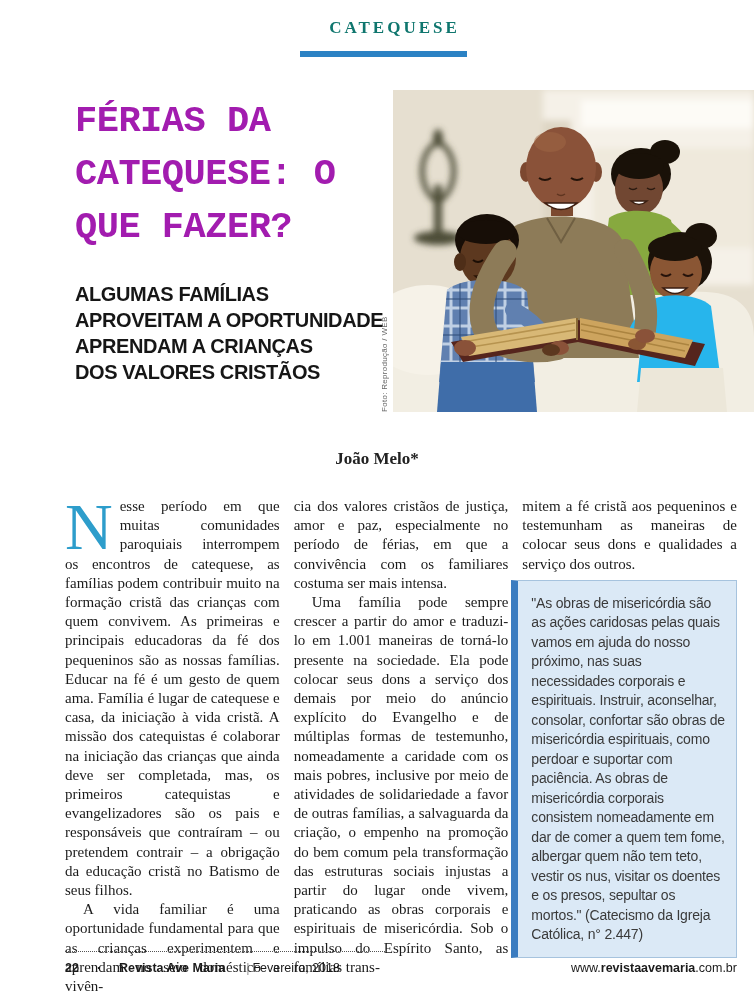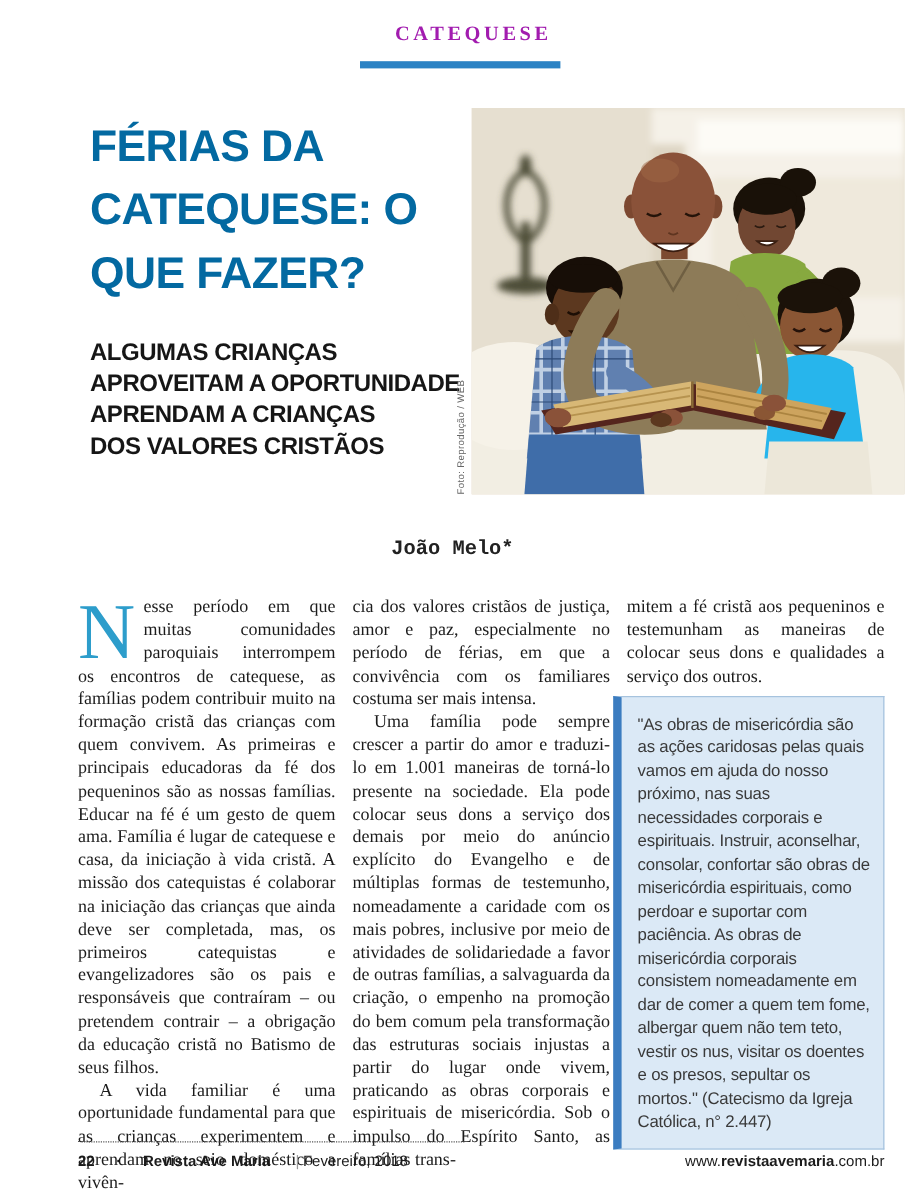--- a/index.html
+++ b/index.html
@@ -5,31 +5,31 @@
   * { margin:0; padding:0; box-sizing:border-box; }
   html,body { background:#ffffff; }
   .page {
     position:relative; width:754px; height:1000px; background:#ffffff;
     overflow:hidden; font-family:"Liberation Serif", serif; color:#1b1b1b;
   }
   
   .section-label {
     position:absolute; top:18px; left:0; width:100%; text-align:center;
     font-family:"Liberation Serif", serif; font-weight:bold; font-size:17px;
-    letter-spacing:3px; color:#a21caf;padding-left:35px;
+    letter-spacing:3px; color:#0f766e;padding-left:35px;
   }
   .section-bar {
     position:absolute; top:51px; left:300px; width:167px; height:6px;
     background:#2b82c4;
   }
   
   .title {
     position:absolute; top:95px; left:75px; width:330px;
-    font-family:Liberation Sans, sans-serif; font-weight:bold;
-    font-size:37px; line-height:53px; letter-spacing:-0.5px; color:#0369a1;
+    font-family:Liberation Mono, monospace; font-weight:bold;
+    font-size:37px; line-height:53px; letter-spacing:-0.5px; color:#a21caf;
   }
   .title div { white-space:nowrap; }
   .subtitle {
     position:absolute; top:281px; left:75px; width:335px;
     font-family:"Liberation Sans", sans-serif; font-weight:bold;
     font-size:20px; line-height:26px; letter-spacing:-0.4px; color:#161616;
   }
   .subtitle div { white-space:nowrap; }
   
   .photo {
@@ -39,21 +39,21 @@
   .photo svg { display:block; width:100%; height:100%; }
   .photo-credit {
     position:absolute; left:380px; top:412px;
     transform:rotate(-90deg); transform-origin:0 0;
     font-family:"Liberation Sans", sans-serif; font-size:8px; color:#666;
     letter-spacing:0.3px; white-space:nowrap;
   }
   
   .author {
     position:absolute; top:449px; left:0; width:100%; text-align:center;
-    font-family:Liberation Mono, monospace; font-weight:bold; font-size:17px; color:#222;
+    font-family:Liberation Serif, serif; font-weight:bold; font-size:17px; color:#222;
   }
   
   .columns {
     position:absolute; top:497px; left:65px; width:672px;
     display:flex; gap:14px;
   }
   .col { flex:1 1 0; font-size:15px; line-height:19.2px; text-align:justify; }
   .col p { margin:0; }
   .col p.indent { text-indent:18px;font-family:Liberation Serif, serif; }
   .dropcap {
@@ -91,21 +91,21 @@
   <div class="section-label">CATEQUESE</div>
   <div class="section-bar"></div>
 
   <h1 class="title">
     <div>FÉRIAS DA</div>
     <div>CATEQUESE: O</div>
     <div>QUE FAZER?</div>
   </h1>
 
   <div class="subtitle">
-    <div>ALGUMAS CRIANÇAS</div>
+    <div>ALGUMAS FAMÍLIAS</div>
     <div>APROVEITAM A OPORTUNIDADE</div>
     <div>APRENDAM A CRIANÇAS</div>
     <div>DOS VALORES CRISTÃOS</div>
   </div>
 
   <div class="photo">
     <svg viewBox="0 0 361 322" xmlns="http://www.w3.org/2000/svg">
       <defs>
         <filter id="bgblur" x="-10%" y="-10%" width="120%" height="120%">
           <feGaussianBlur stdDeviation="3"></feGaussianBlur>

